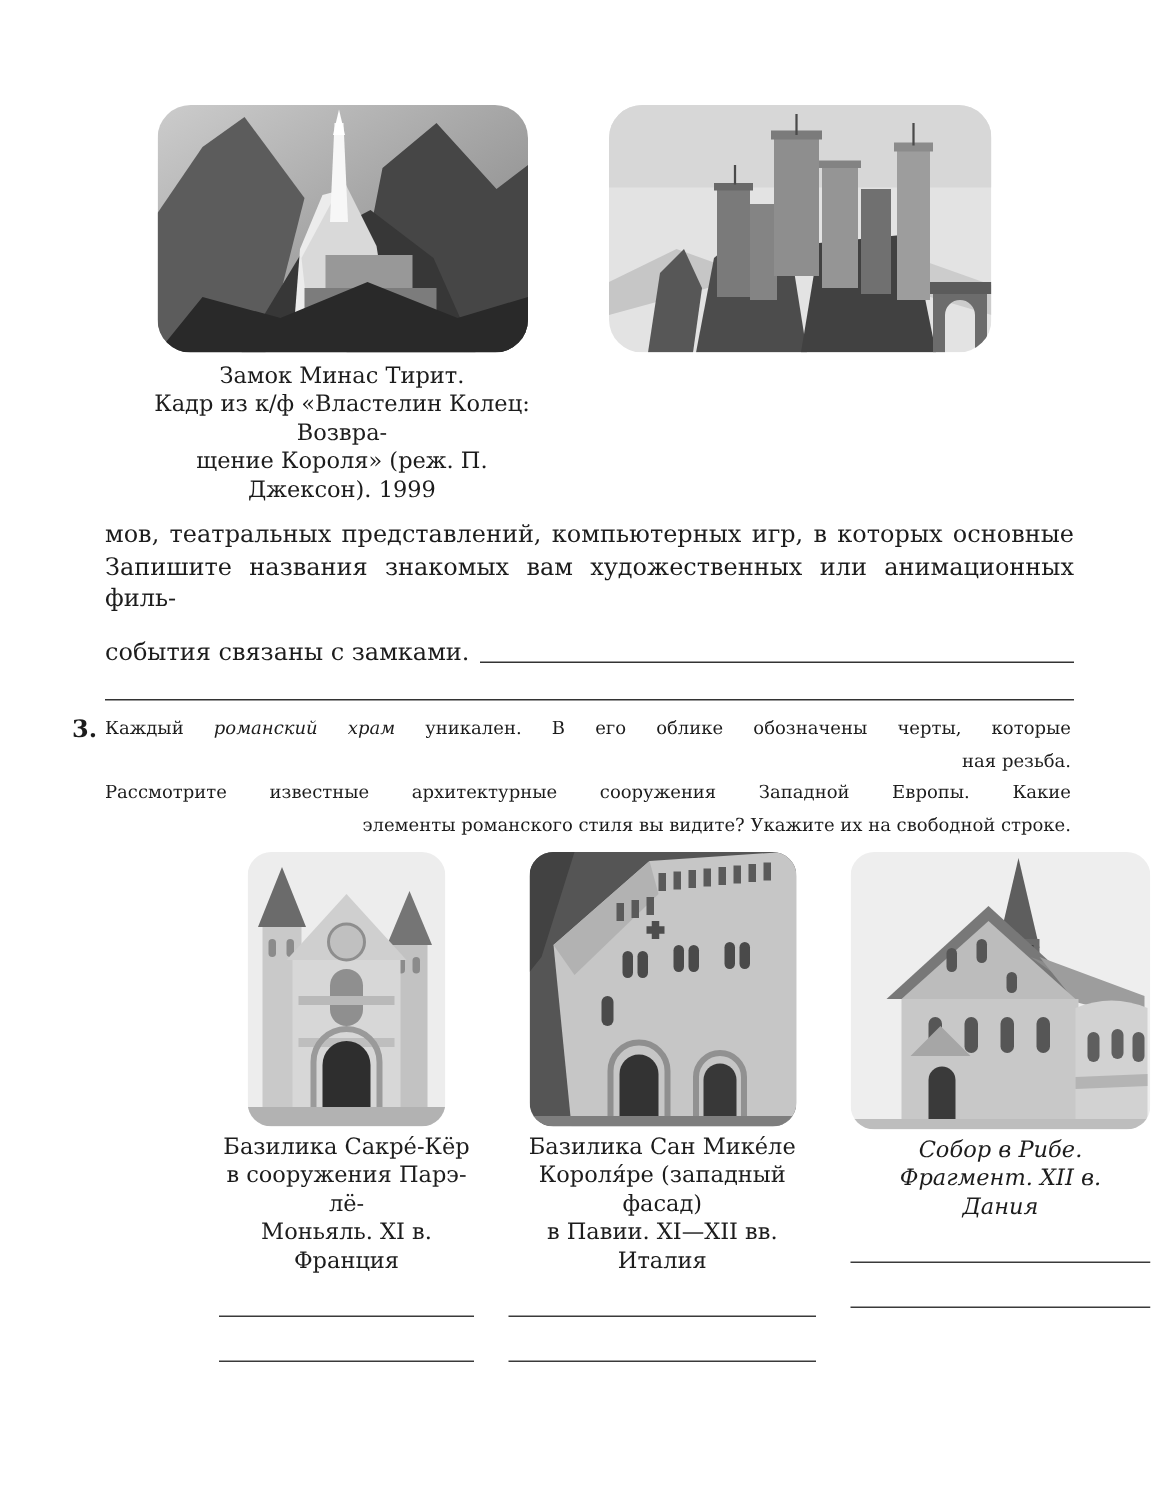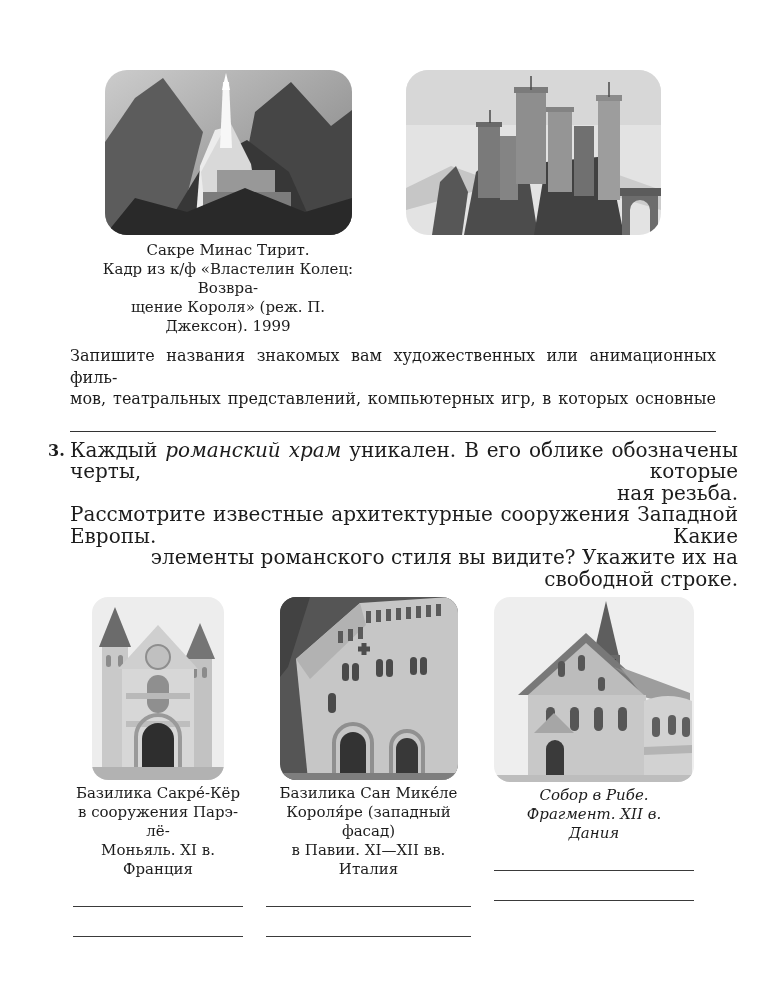--- a/index.html
+++ b/index.html
@@ -25,24 +25,24 @@
   .jline { text-align:justify; text-align-last:justify; white-space:normal; }
   .lline { text-align:right; }
   .it { font-style:italic; }
   .line3row { display:flex; margin-top:14px; }
   .line3row > span:first-child { white-space:nowrap; }
   .fill-line { flex:1; border-bottom:1.6px solid #333; margin:0 0 3px 7px; }
   .full-line { margin:21px 51px 0 70px; height:0; border-bottom:1.6px solid #333; }
 
   .task { display:flex; margin-top:8px; }
   .task-num { width:22px; margin-left:48px; font-weight:bold; font-size:16px; line-height:21.5px; }
-  .task-body { flex:1; margin-right:29px; font-size:20px; line-height:21.5px; }
+  .task-body { flex:1; margin-right:53px; font-size:12px; line-height:21.5px; }
 
   
-  .church-row { display:flex; justify-content:center; gap:23px; margin-top:7px; }
+  .church-row { display:flex; justify-content:flex-end; gap:23px; margin-top:7px; }
   .ch-col { display:flex; flex-direction:column; align-items:center; }
   .ch-col.w1 { width:170px; }
   .ch-col.w2 { width:205px; }
   .ch-col.w3 { width:200px;font-style:italic; }
   .ch-photo { border-radius:16px; overflow:hidden; line-height:0; }
   .ch-caption { margin-top:4px; text-align:center; font-size:15px; line-height:19px; }
   .ans-line { width:100%; height:0; border-bottom:1.6px solid #3a3a3a; }
   .ans-line.r1 { margin-top:27px; }
   .ans-line.r2 { margin-top:29px; }
 </style>
@@ -68,21 +68,21 @@
           <polygon points="90,160 95,96 110,60 125,56 134,96 140,160" fill="#ececec"></polygon>
           <polygon points="96,102 124,50 146,94 152,132 100,138" fill="#d9d9d9"></polygon>
           <rect x="112" y="100" width="58" height="62" fill="#989898"></rect>
           <rect x="98" y="122" width="88" height="42" fill="#7c7c7c"></rect>
           <polygon points="118,12 124,12 127,78 115,78" fill="#f7f7f7"></polygon>
           <polygon points="121,3 117,20 125,20" fill="#ffffff"></polygon>
           <polygon points="0,165 30,128 82,142 140,118 200,142 247,128 247,165" fill="#292929"></polygon>
         </svg>
       </div>
       <div class="caption">
-        <div>Сакре Минас Тирит.</div>
+        <div>Замок Минас Тирит.</div>
         <div>Кадр из к/ф «Властелин Колец: Возвра-</div>
         <div>щение Короля» (реж. П. Джексон). 1999</div>
       </div>
     </div>
 
     <div class="fig-col c-right">
       <div class="photo">
         <svg width="255" height="165" viewBox="0 0 255 165">
           <rect width="255" height="165" fill="#e3e3e3"></rect>
           <rect width="255" height="55" fill="#d7d7d7"></rect>
@@ -105,22 +105,26 @@
           <line x1="203" y1="12" x2="203" y2="27" stroke="#4a4a4a" stroke-width="1.5"></line>
           <line x1="84" y1="40" x2="84" y2="53" stroke="#4a4a4a" stroke-width="1.5"></line>
           <rect x="214" y="118" width="41" height="8" fill="#5b5b5b"></rect>
           <path d="M216,165 L216,126 L252,126 L252,165 L244,165 L244,140 A10,10 0 0 0 224,140 L224,165 Z" fill="#6c6c6c"></path>
         </svg>
       </div>
     </div>
   </div>
 
   <div class="para-block">
+    <div class="jline">мов, театральных представлений, компьютерных игр, в которых основные</div>
     <div class="jline">Запишите названия знакомых вам художественных или анимационных филь-</div>
-    <div class="jline">мов, театральных представлений, компьютерных игр, в которых основные</div>
+    <div class="line3row">
+      <span>события связаны с замками.</span>
+      <span class="fill-line"></span>
+    </div>
   </div>
   <div class="full-line"></div>
 
   <div class="task">
     <div class="task-num">3.</div>
     <div class="task-body">
       <div class="jline"><span>Каждый </span><span class="it">романский храм</span><span> уникален. В его облике обозначены черты, которые</span></div>
       <div class="lline">ная резьба.</div>
       <div class="jline">Рассмотрите известные архитектурные сооружения Западной Европы. Какие</div>
       <div class="lline">элементы романского стиля вы видите? Укажите их на свободной строке.</div>

